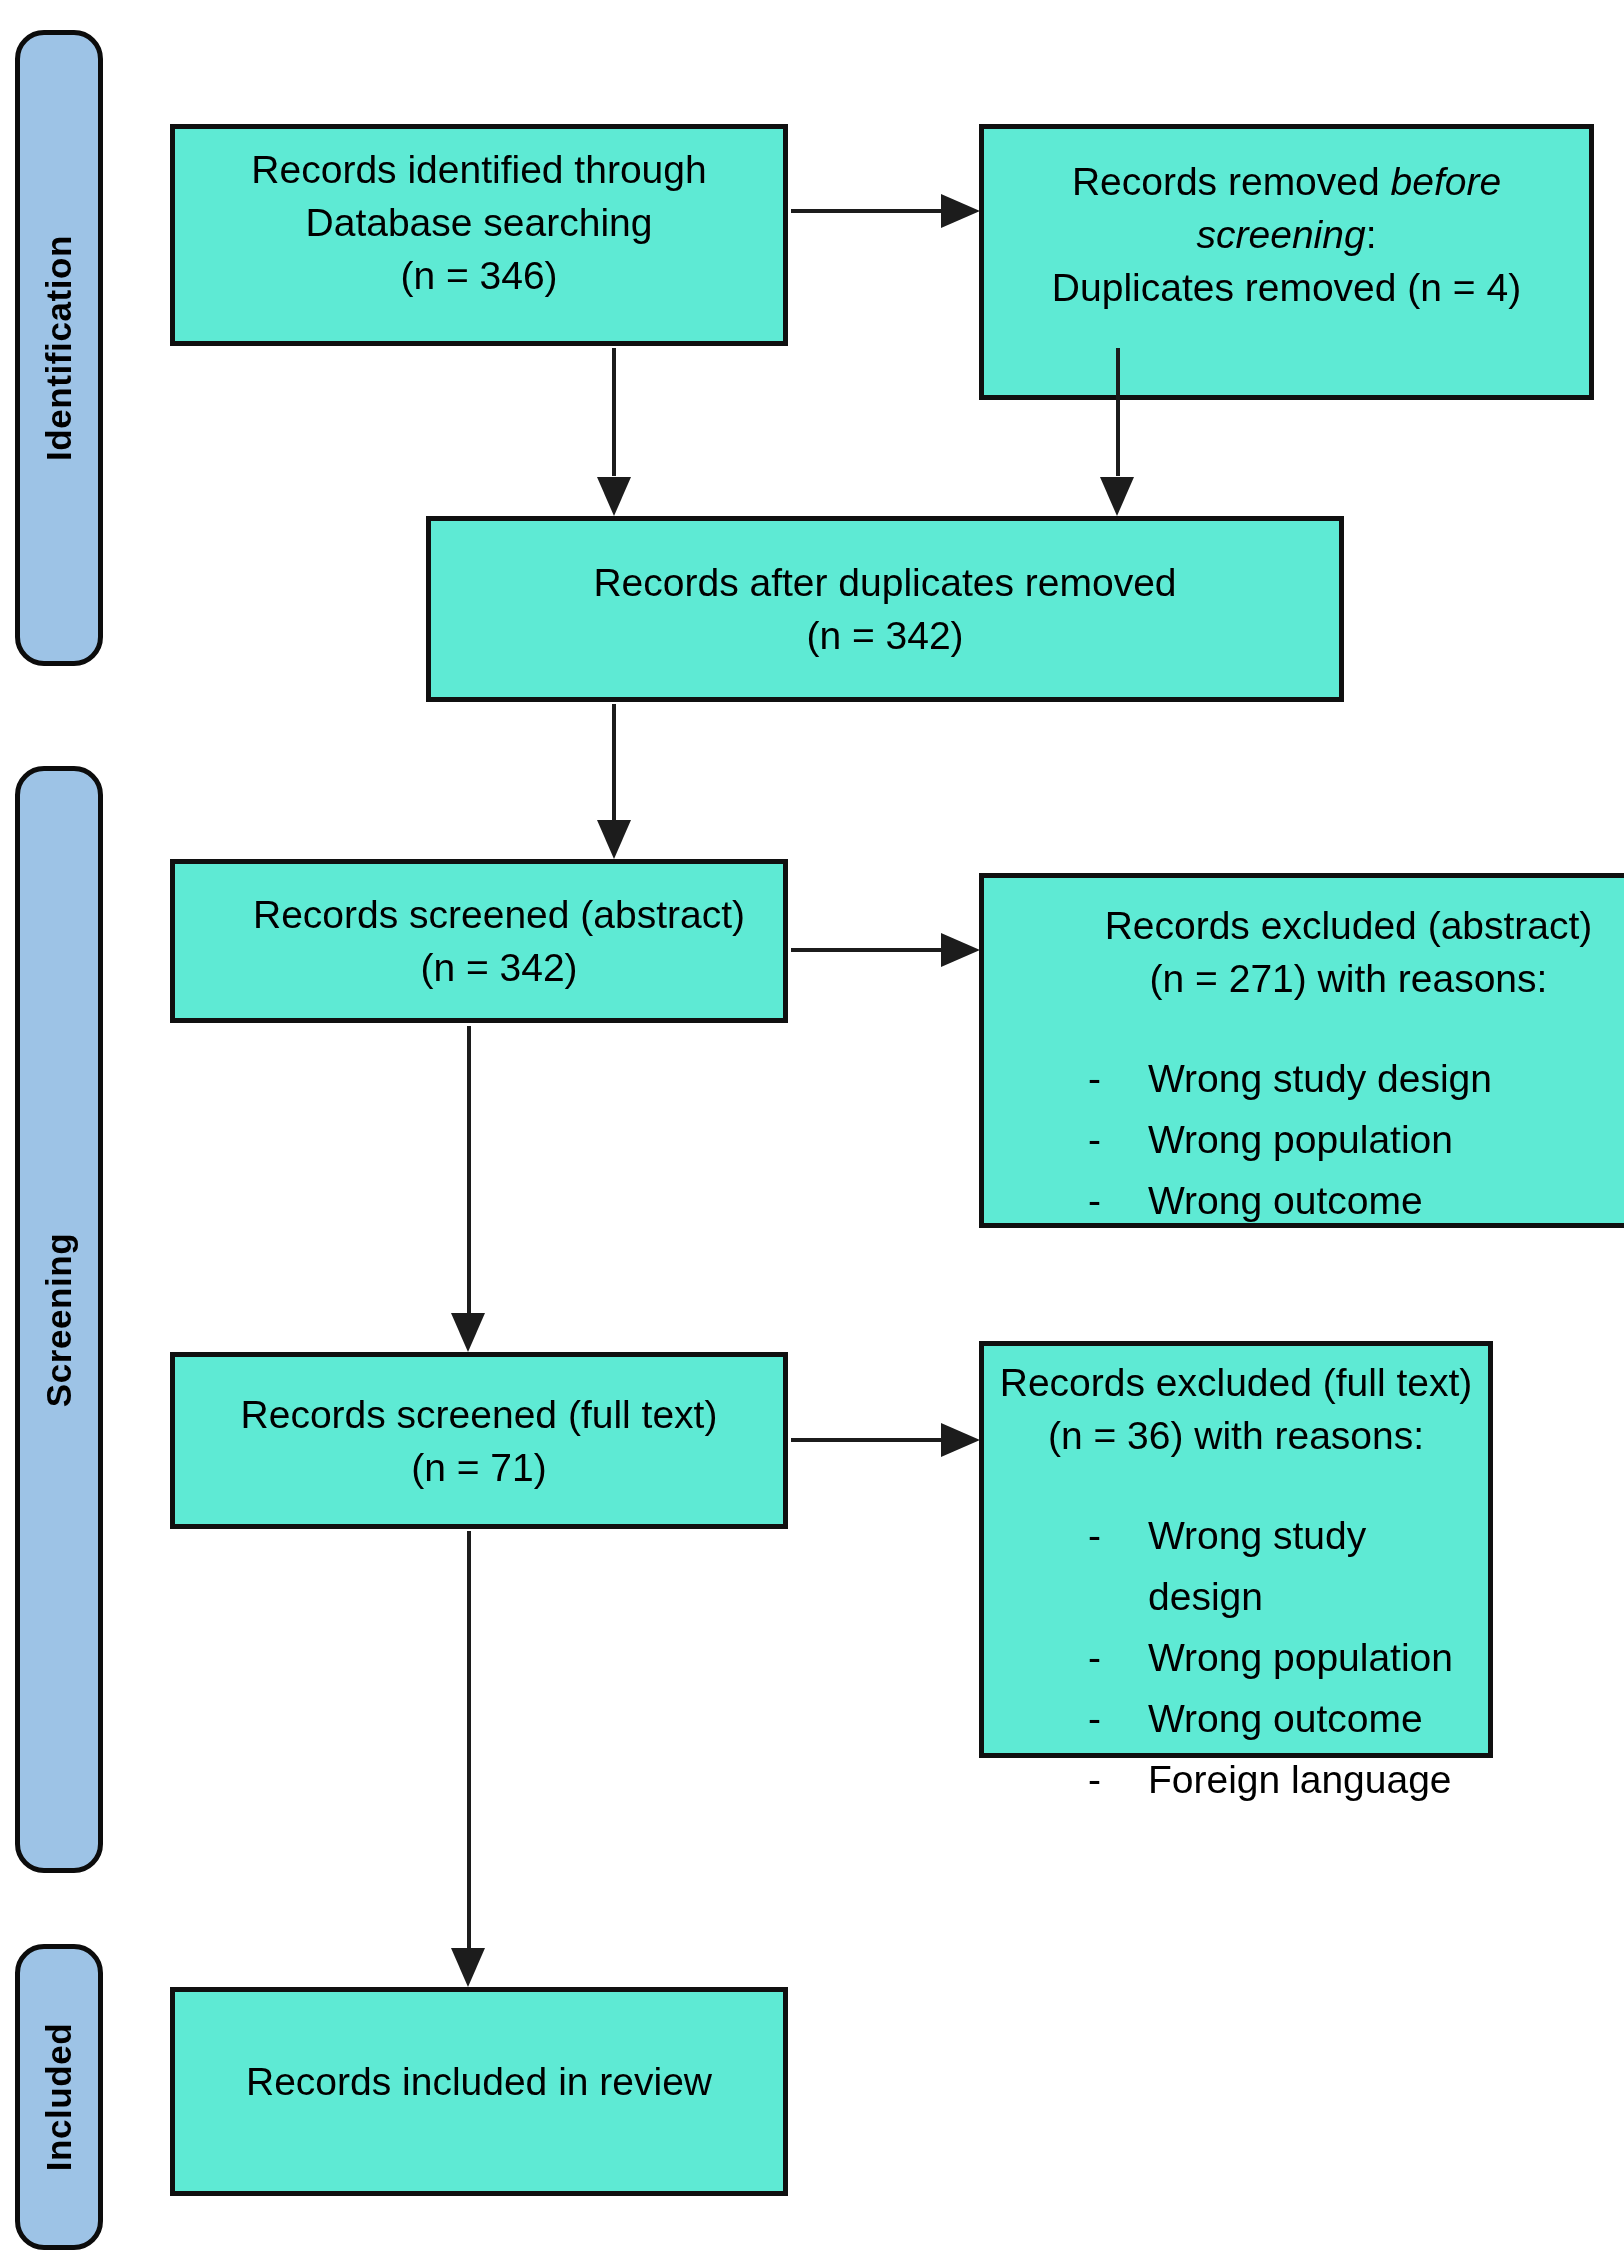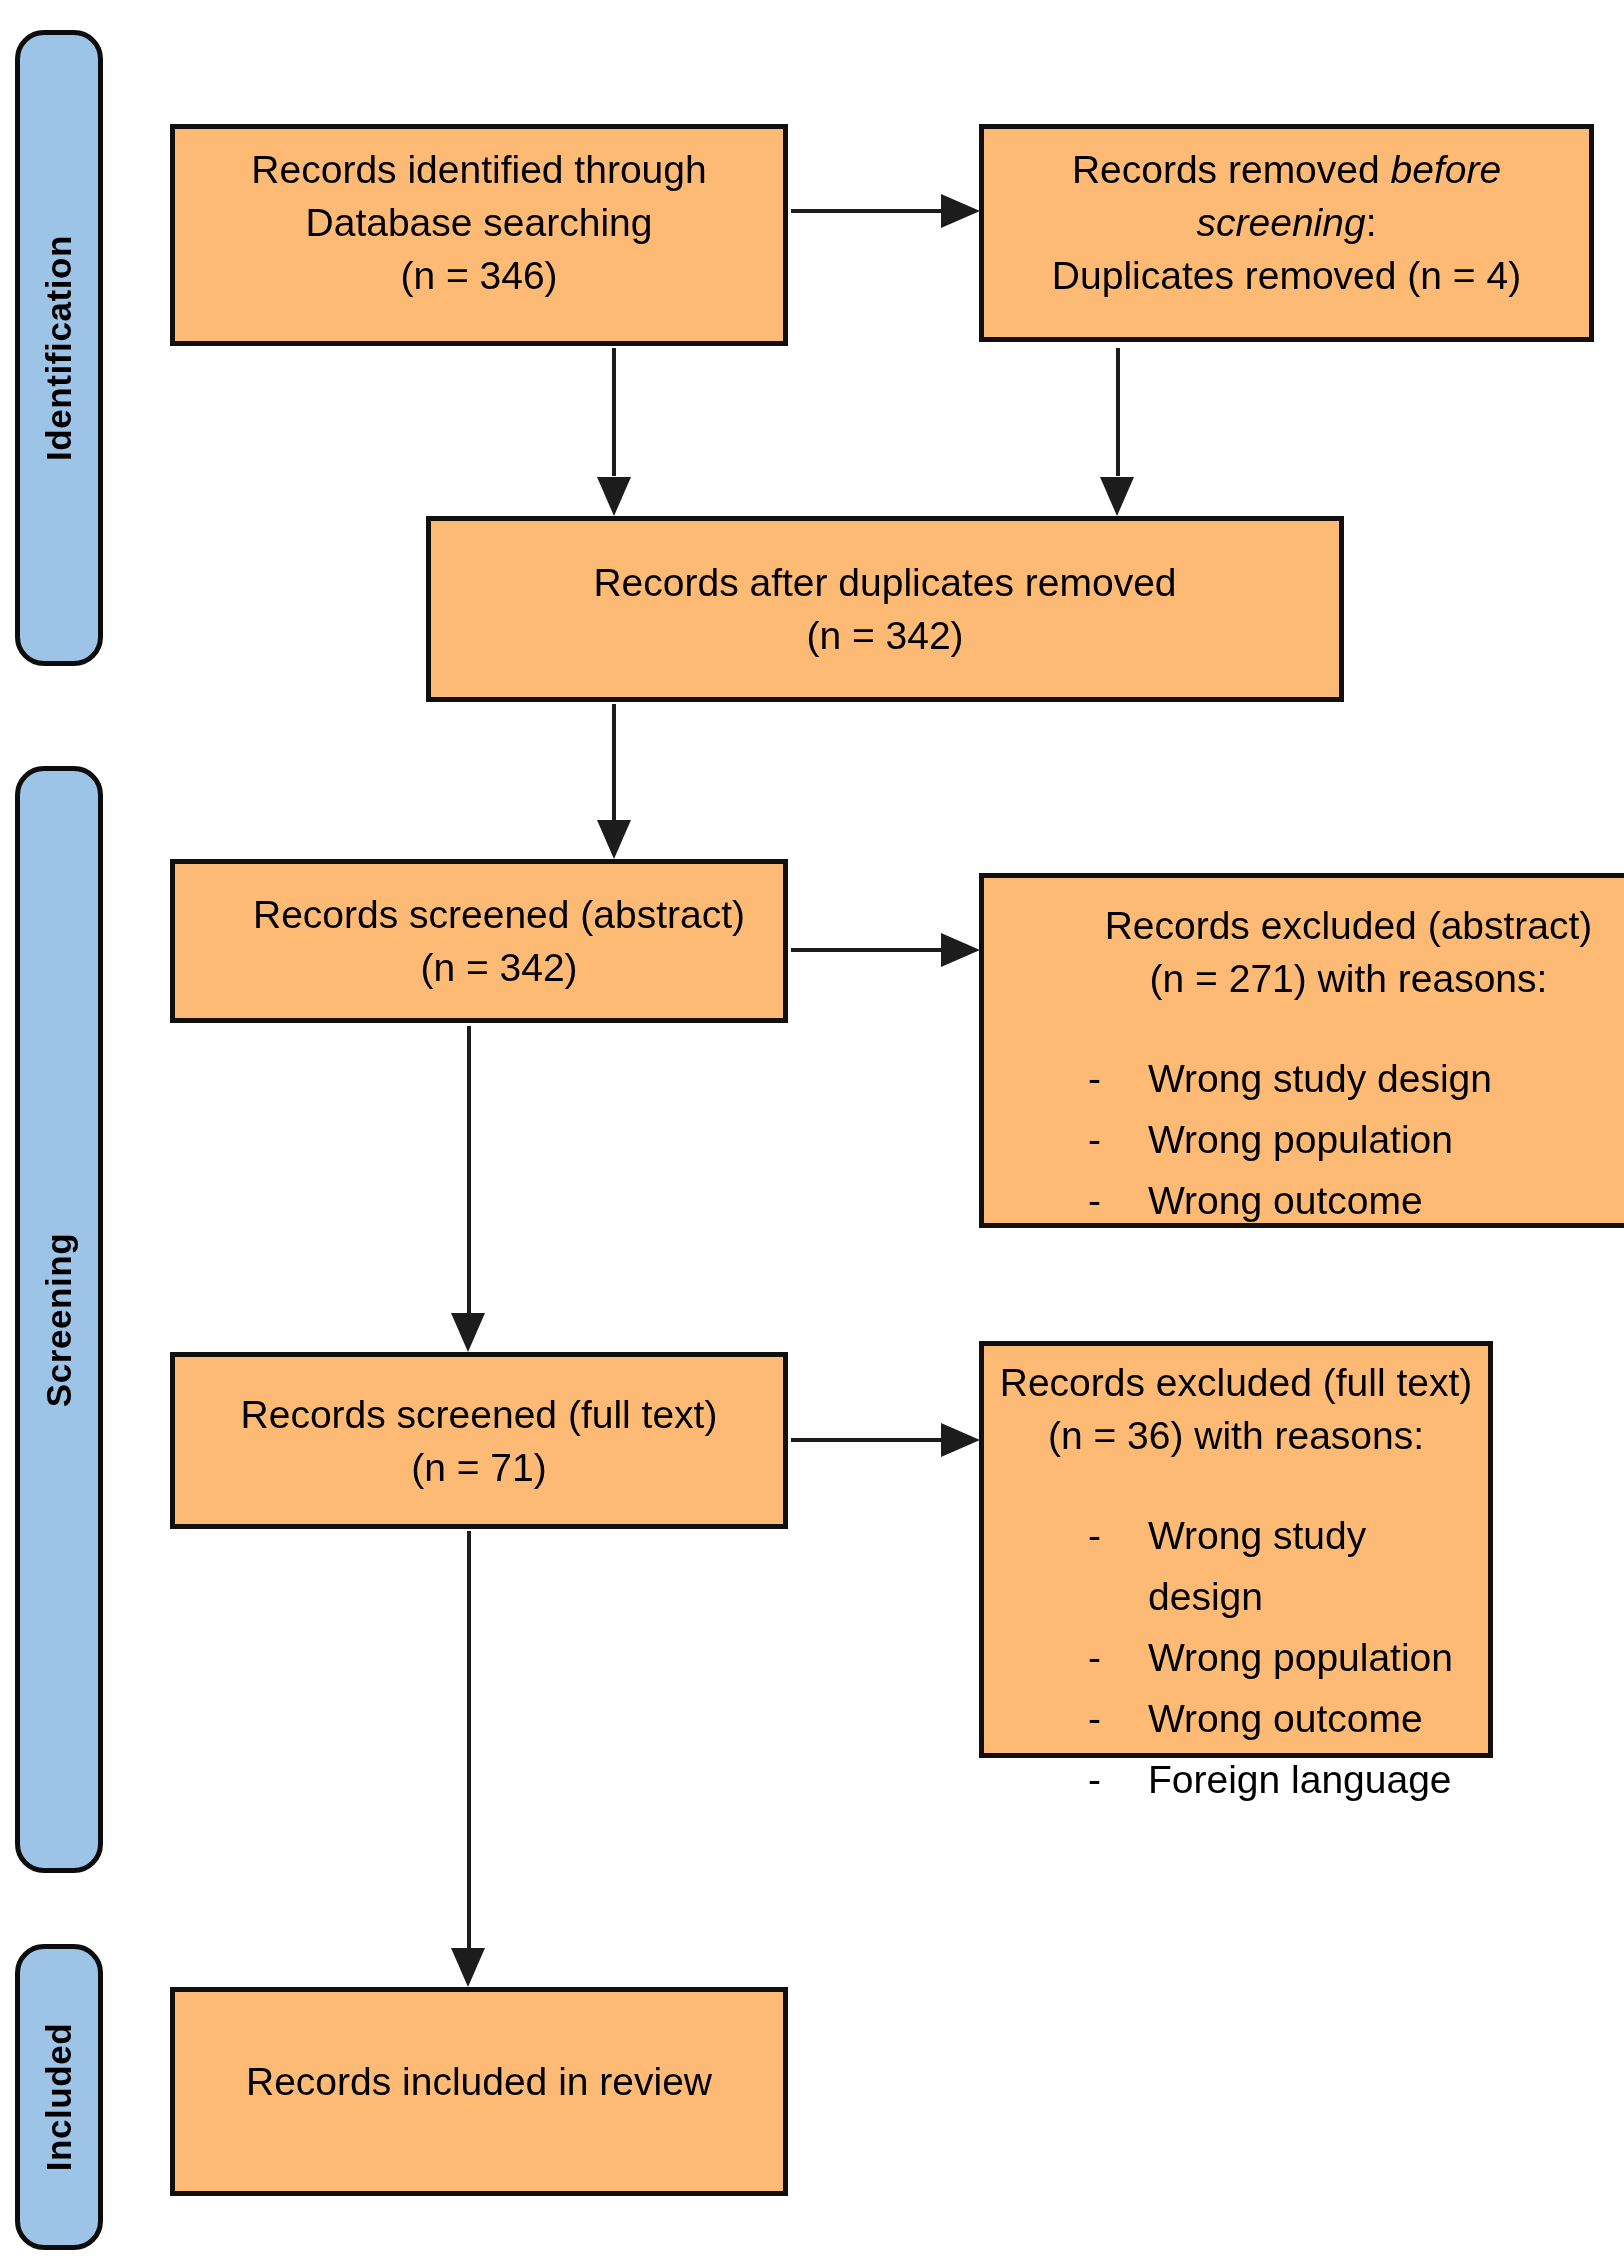--- a/index.html
+++ b/index.html
@@ -16,28 +16,28 @@
   .stage-bar .vlabel{
     transform:rotate(-90deg);transform-origin:center;
     font-size:35px;font-weight:bold;white-space:nowrap;letter-spacing:0.6px;
   }
   #bar-identification{top:30px;height:636px;}
   #bar-screening{top:766px;height:1107px;}
   #bar-included{top:1944px;height:306px;}
 
   
   .flow-box{
-    position:absolute;background:#fdba74;border:5px solid #101010;
+    position:absolute;background:#5eead4;border:5px solid #101010;
     box-sizing:border-box;text-align:center;
     font-size:39px;line-height:53px;
     display:flex;flex-direction:column;
   }
   .flow-box .bx-line{display:block;}
   #box-identified      {left:170px; top:124px;  width:618px;  height:222px; padding-top:14px;}
-  #box-removed         {left:979px;top:124px;  width:615px;  height:218px; padding-top:14px;}
+  #box-removed         {left:979px;top:124px;  width:615px;  height:276px; padding-top:26px;}
   #box-after-duplicates{left:426px; top:516px;  width:918px; height:186px; justify-content:center;}
   #box-screened-abs    {left:170px; top:859px; width:618px;  height:164px; justify-content:center;padding-left:40px;}
   #box-excluded-abs    {left:979px;top:873px; width:739px;  height:355px; padding-top:21.4px;}
   #box-screened-ft     {left:170px; top:1352px; width:618px;  height:177px; justify-content:center;}
   #box-excluded-ft     {left:979px;top:1341px; width:514px;  height:417px; padding-top:10px;}
   #box-included-review {left:170px; top:1987px; width:618px;  height:209px; justify-content:center;padding-bottom:20px;}
 
   .reason-list{margin-top:43px;}
   .reason-row{
     display:flex;text-align:left;padding-left:104px;

